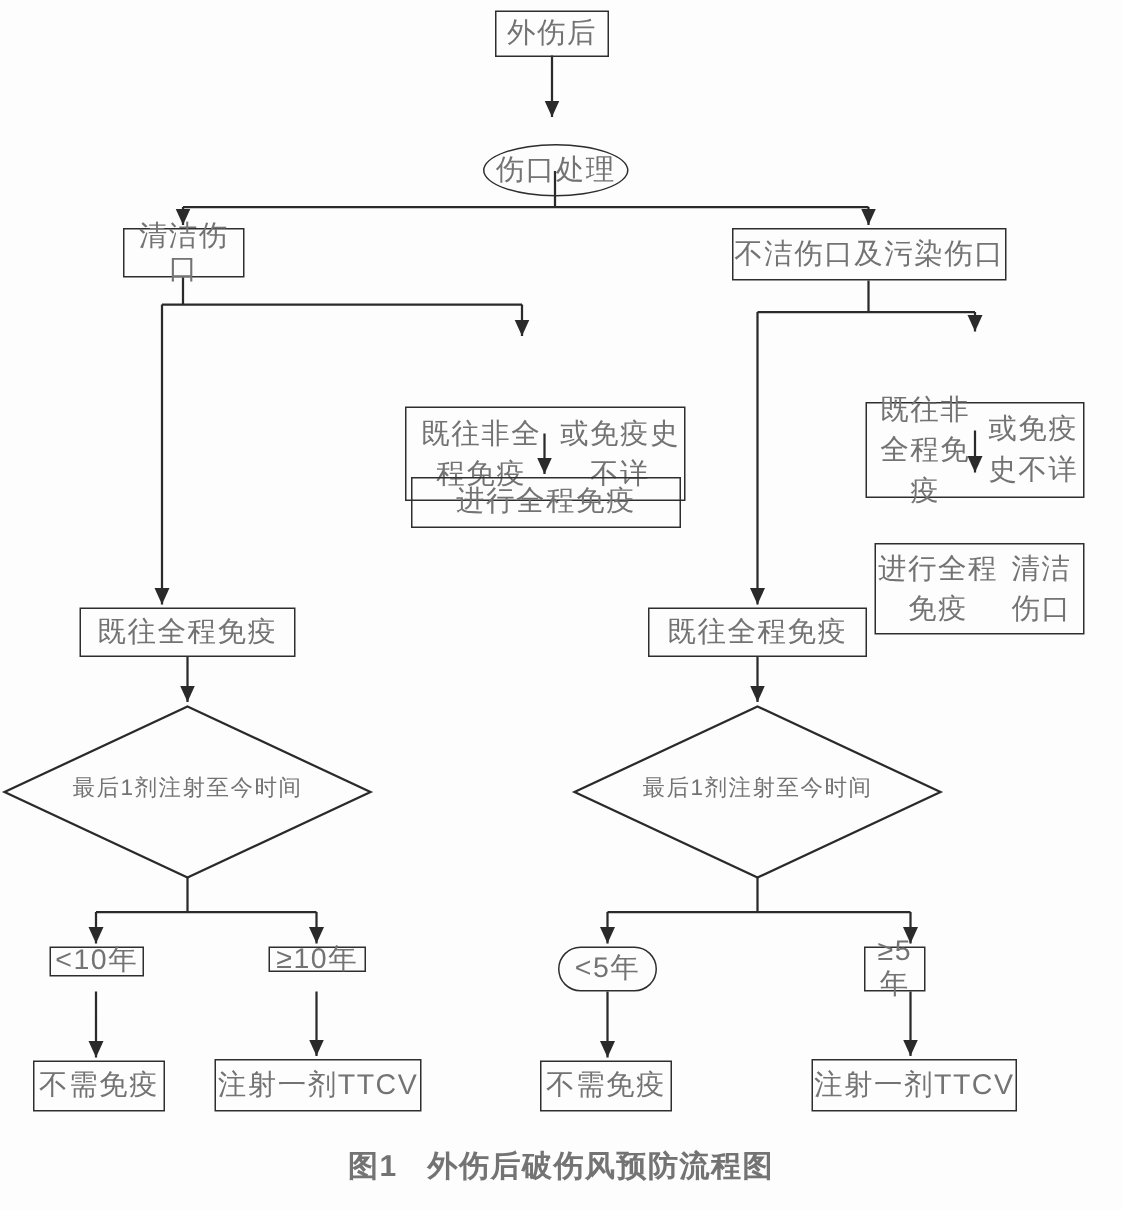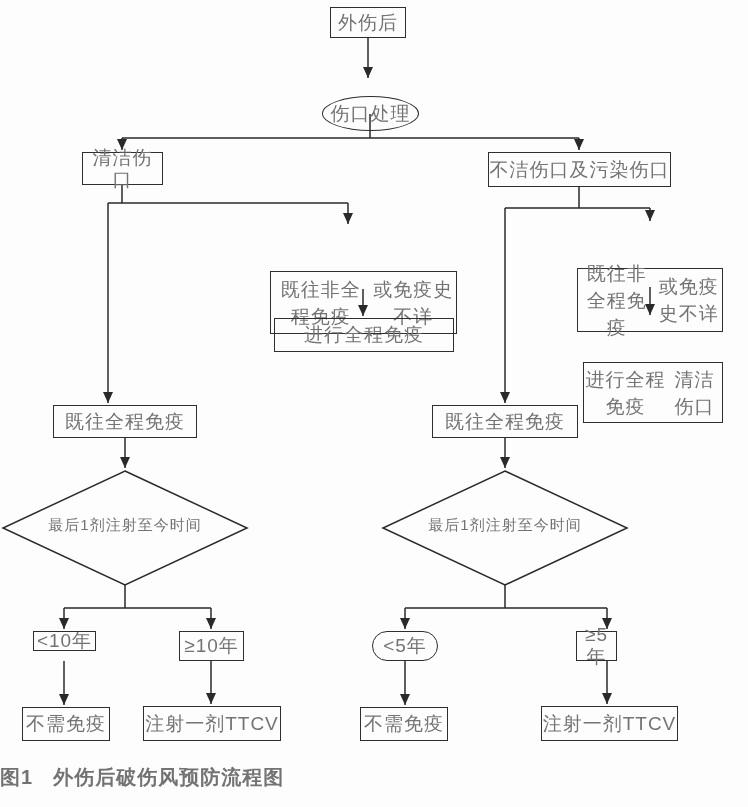--- a/index.html
+++ b/index.html
@@ -34,32 +34,32 @@
   #n-treat   {left:322px;top:96px; width:97px; height:35px;}
   #n-clean   {left:82px; top:152px;width:81px; height:33px;}
   #n-dirty   {left:488px;top:152px;width:183px;height:35px;}
   #n-lnonfull{left:270px;top:226px;width:187px;height:63px;}
   #n-laction {left:274px;top:318px;width:180px;height:34px;}
   #n-rnonfull{left:577px;top:223px;width:146px;height:64px;}
   #n-raction {left:583px;top:317px;width:140px;height:61px;}
   #n-lfull   {left:53px; top:405px;width:144px;height:33px;}
   #n-rfull   {left:432px;top:405px;width:146px;height:33px;}
   #n-lt10    {left:33px; top:631px;width:63px; height:20px;}
-  #n-ge10    {left:179px;top:631px;width:65px; height:30px;}
+  #n-ge10    {left:179px;top:631px;width:65px; height:17px;}
   #n-lt5     {left:372px;top:631px;width:66px; height:30px;border-radius:15px;}
   #n-ge5     {left:576px;top:631px;width:41px; height:30px;}
   #n-lnoimm  {left:22px; top:707px;width:88px; height:34px;}
   #n-lttcv   {left:143px;top:706px;width:138px;height:35px;}
   #n-rnoimm  {left:360px;top:707px;width:88px; height:34px;}
   #n-rttcv   {left:541px;top:706px;width:137px;height:35px;}
   #t-ldec    {left:15px; top:516px;width:220px;}
   #t-rdec    {left:395px;top:516px;width:220px;}
   #caption{
     position:absolute;left:0;top:764px;width:748px;
-    font-weight:bold;font-size:20px;letter-spacing:1px;
+    text-align:center;font-weight:bold;font-size:20px;letter-spacing:1px;
   }
   #caption .fig-no{margin-right:20px;}
 </style>
 </head>
 <body>
 
 <div class="stage">
 
   <svg class="wires" xmlns="http://www.w3.org/2000/svg">
     <defs>

